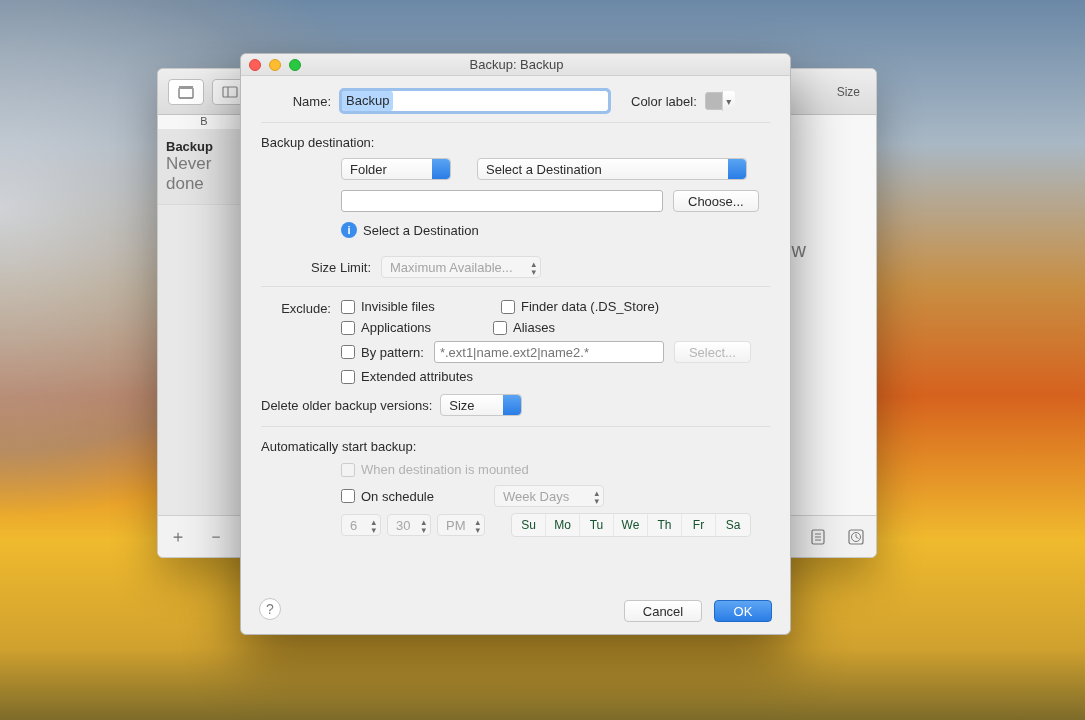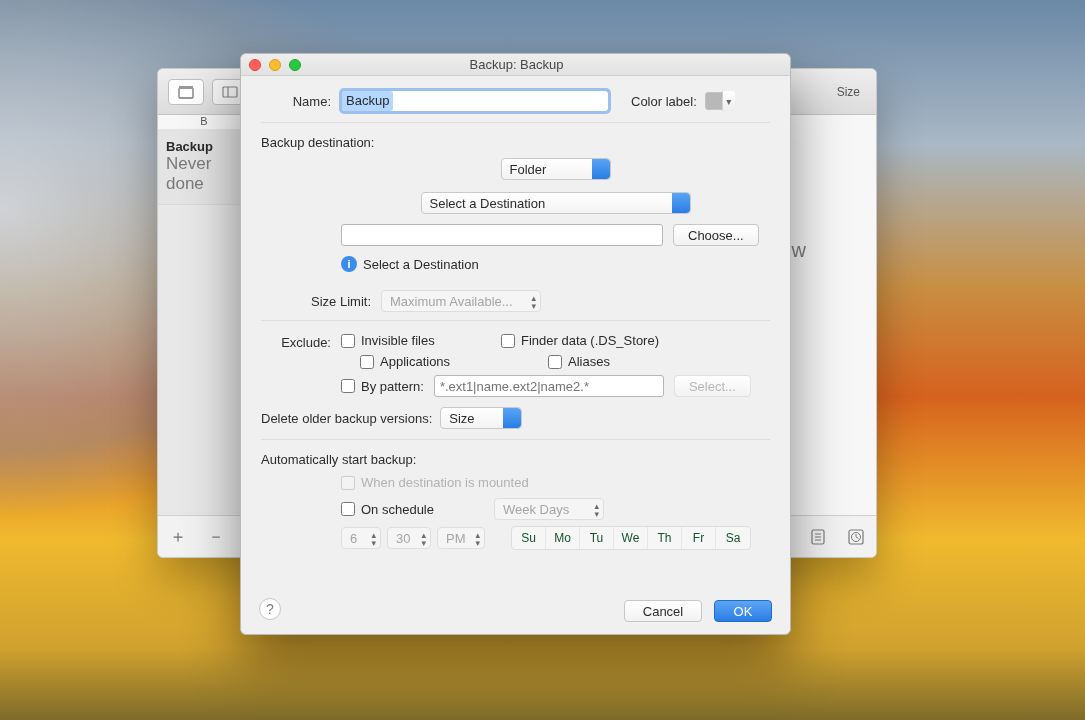--- a/index.html
+++ b/index.html
@@ -140,21 +140,21 @@
           <span class="txt sel" style="border:none; height:20px; display:inline-block; padding:2px 4px;">Backup</span>
         </div>
         <div style="width:22px"></div>
         <div class="label" style="padding-right:8px;">Color label:</div>
         <div class="color-swatch"></div>
       </div>
 
       <div class="sep"></div>
 
       <div class="section-title">Backup destination:</div>
-      <div class="row indent" style="gap:12px;flex-direction:column;">
+      <div class="row indent" style="gap:26px;">
         <div class="dropdown blue" style="width:110px;">
           <span>Folder</span>
           <span class="chev">▴<br>▾</span>
         </div>
         <div class="dropdown blue" style="width:270px;">
           <span>Select a Destination</span>
           <span class="chev">▴<br>▾</span>
         </div>
       </div>
       <div class="row indent" style="gap:10px;">
@@ -185,38 +185,44 @@
             <label class="chk" style="width:160px;">
                 <input type="checkbox" style="">
                 <span>Invisible files</span>
               </label>
             <label class="chk">
                 <input type="checkbox" style="">
                 <span>Finder data (.DS_Store)</span>
               </label>
           </div>
           <div style="display:flex; margin-top:6px;">
-            <label class="chk" style="width:188px;margin-left:19px;">
+            <label class="chk" style="width:152px;">
                 <input type="checkbox" style="">
                 <span>Applications</span>
               </label>
             <label class="chk">
                 <input type="checkbox" style="">
                 <span>Aliases</span>
               </label>
           </div>
           <div style="display:flex; margin-top:6px; gap:10px; align-items:center;">
             <label class="chk">
                 <input type="checkbox" style="">
                 <span>By pattern:</span>
               </label>
             <input class="txt" style="width: 230px;" placeholder="*.ext1|name.ext2|name2.*">
             <div class="btn disabled">
                 <span>Select...</span>
               </div>
+          </div>
+          <div style="margin-top:6px;">
+            <label class="chk">
+                <input type="checkbox" style="">
+                <span>Extended attributes</span>
+              </label>
           </div>
         </div>
       </div>
 
       <div class="row" style="margin-top:10px;">
         <div class="label" style="width:auto; padding-right:8px;">Delete older backup versions:</div>
         <div class="dropdown blue" style="width:82px;">
           <span>Size</span>
           <span class="chev">▴<br>▾</span>
         </div>

